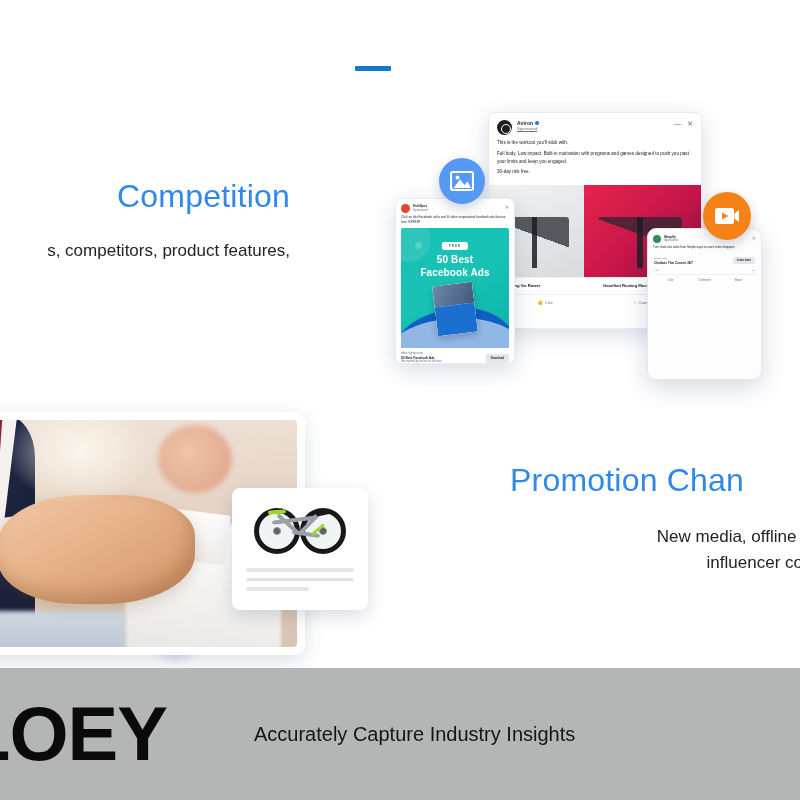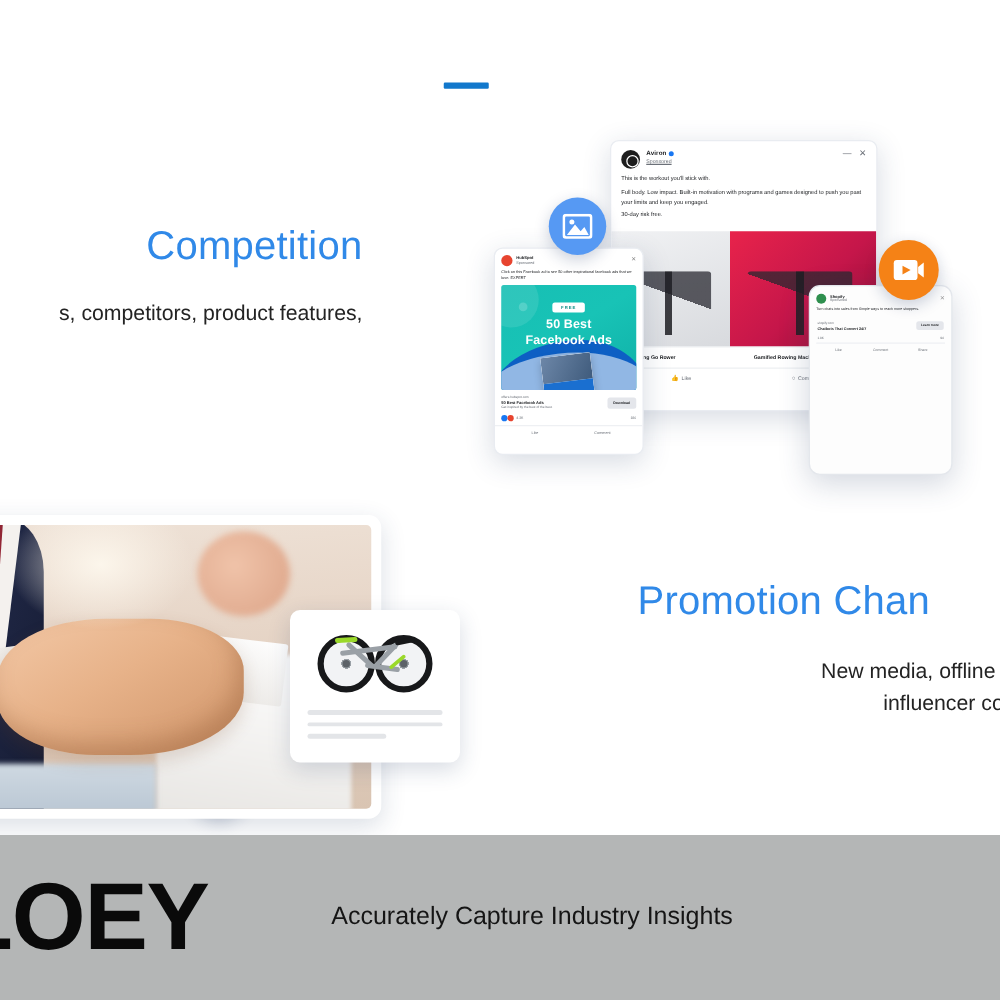--- a/index.html
+++ b/index.html
@@ -172,21 +172,21 @@
     width:9px;height:9px;border-radius:50%;
     background:#e7442f; flex:0 0 auto; margin-right:3px;
   }
   .ads-n { flex:1; min-width:0; }
   .ads-name { font-size:3.3px;font-weight:700;color:#1b1d20;line-height:1.3; }
   .ads-sp { font-size:3px;color:#6b7078;line-height:1.4; }
   .ads-x { font-size:5px;color:#888; }
   .ads-text { padding:0 5px 3px 5px; font-size:3.1px;line-height:1.65;color:#1b1d20; }
   .ads-hero {
     margin: 0 5px;
-    height: 84px;
+    height: 120px;
     border-radius: 2px;
     background: linear-gradient(150deg,#17bfb4 0%,#18c3b6 45%,#0fb0a7 100%);
     position: relative;
     overflow: hidden;
   }
   .ads-hero .blob1 {
     position:absolute; left:-14px; top:-10px; width:44px;height:44px;
     border-radius:50%; background: rgba(255,255,255,.10);
   }
   .ads-hero .blob2 {
@@ -530,21 +530,21 @@
   .divider {
     position: absolute;
     left: 243px;
     top: 50%;
     transform: translateY(-50%);
     width: 1px;
     height: 0;
   }
   .tagline {
     position: absolute;
-    left: 265px;
+    left: 254px;
     top: 50%;
     transform: translateY(-50%);
     color: #151515;
   }
   .tagline div {
     font-size: 20px;
     line-height: 1.75;
     white-space: nowrap;
     font-weight: 400;
   }

